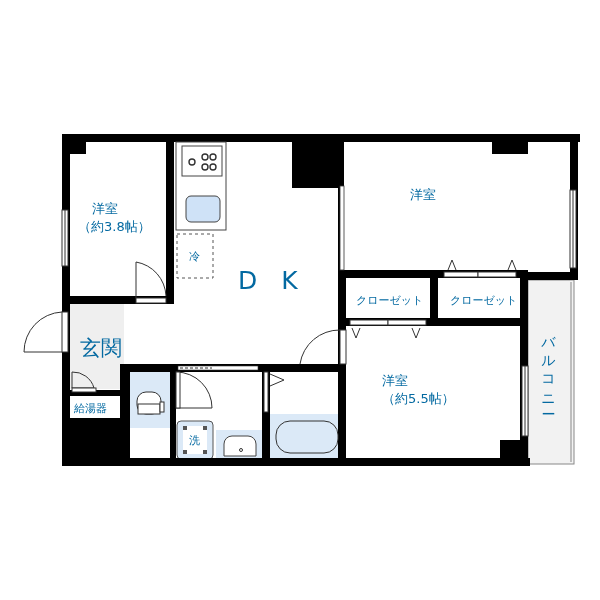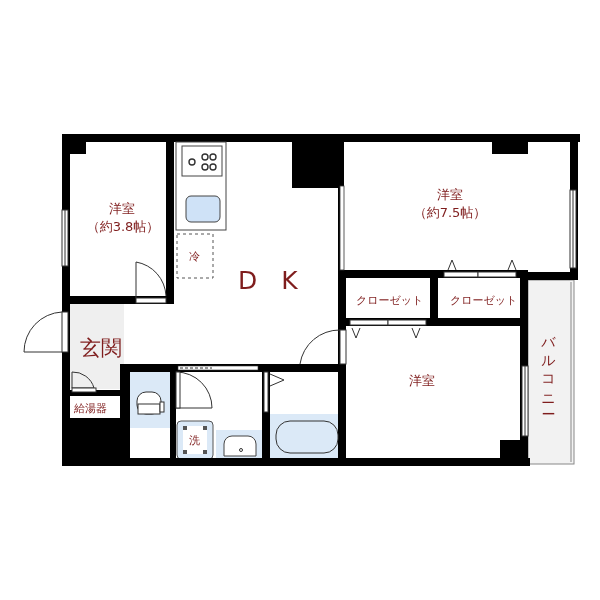--- a/index.html
+++ b/index.html
@@ -1,18 +1,18 @@
 <!DOCTYPE html>
 <html><head>
 <meta charset="utf-8">
 <style>
   html, body { margin: 0; padding: 0; background: #ffffff; }
   body { width: 600px; height: 600px; position: relative; overflow: hidden; font-family: "DejaVu Sans", sans-serif; }
   svg { position: absolute; left: 0; top: 0; }
-  .label { position: absolute; color: #7f1d1d; text-align: center; white-space: nowrap; font-family: "DejaVu Sans", sans-serif; }
+  .label { position: absolute; color: #0369a1; text-align: left; white-space: nowrap; font-family: "DejaVu Sans", sans-serif; }
   .room-name { font-size: 13px; line-height: 18px; }
   .room-size { font-size: 13px; line-height: 18px; }
   .dk { font-size: 25px; letter-spacing: 8px; }
   .small { font-size: 11px; }
   .genkan { font-size: 21px; }
   .vert { writing-mode: vertical-rl; font-size: 14px; letter-spacing: 4px; }
 </style>
 </head>
 <body>
 
@@ -149,25 +149,25 @@
   <rect x="276" y="421" width="62" height="32" rx="14" fill="#dbe9f7" stroke="#333" stroke-width="1"></rect>
 </svg>
 
 <div class="label" style="left:92px; top:200px; width:60px;">
   <div class="room-name">洋室</div>
   <div class="room-size" style="margin-left:-14px;width:90px;">（約3.8帖）</div>
 </div>
 
 <div class="label" style="left:410px; top:186px; width:80px;">
   <div class="room-name">洋室</div>
-  <div class="room-size">（約7.5帖）</div>
 </div>
 
 <div class="label" style="left:382px; top:372px; width:80px;">
   <div class="room-name">洋室</div>
+  <div class="room-size">（約5.5帖）</div>
 </div>
 
 <div class="label dk" style="left:238px; top:266px;">D K</div>
 
 <div class="label genkan" style="left:80px; top:334px;">玄関</div>
 
 <div class="label small" style="left:74px; top:401px;font-family:Liberation Serif, serif;">給湯器</div>
 
 <div class="label small" style="left:356px; top:293px;">クローゼット</div>
 

